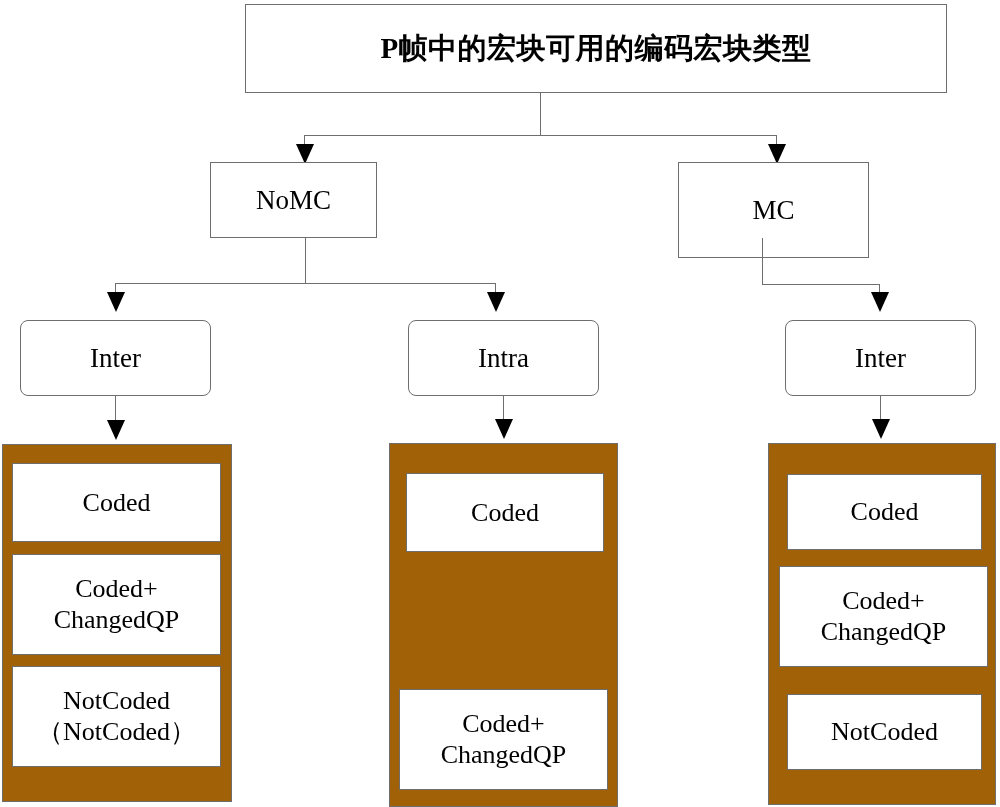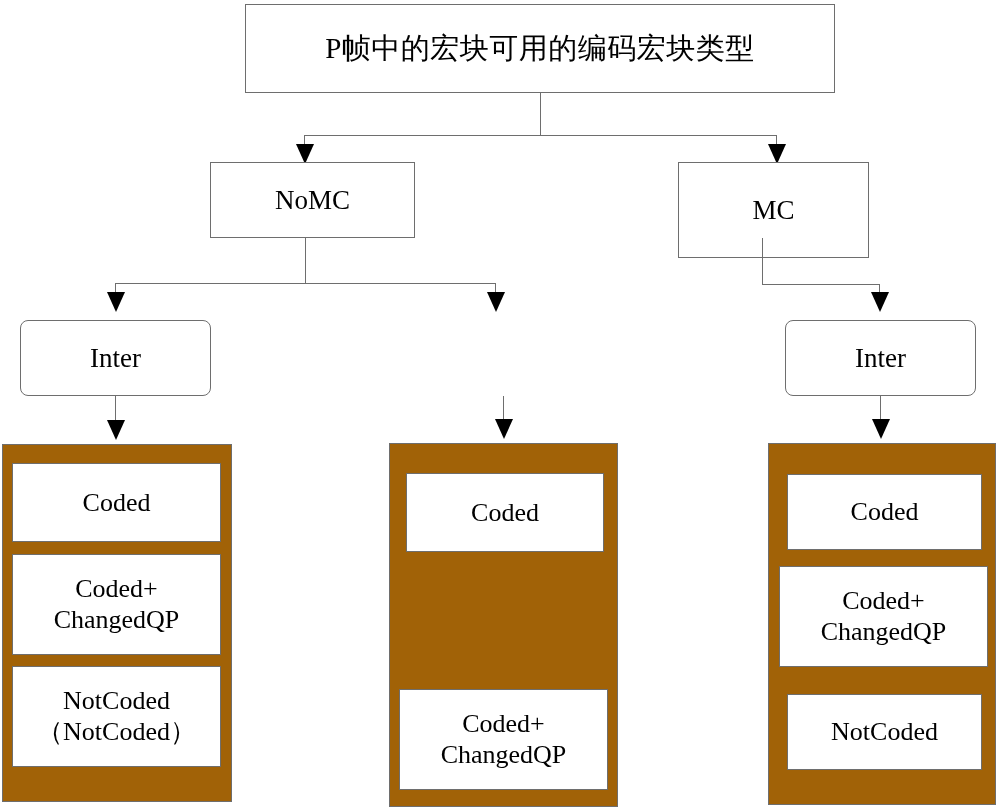--- a/index.html
+++ b/index.html
@@ -54,52 +54,55 @@
     border-left: 9px solid transparent;
     border-right: 9px solid transparent;
     border-top: 20px solid #000000;
   }
 </style>
 </head>
 <body>
 
 <div id="canvas">
 
-  <div class="box title-box" style="left:245px; top:4px; width:590px; height:89px;">
+  <div class="box title-box" style="left:245px; top:4px; width:702px; height:89px;font-weight:bold;">
     <span>P帧中的宏块可用的编码宏块类型</span>
   </div>
 
   <div class="conn vline" style="left:540px; top:93px; width:1px; height:42px;"></div>
   <div class="conn hline" style="left:304px; top:135px; width:472px; height:1px;"></div>
   <div class="conn vline" style="left:304px; top:135px; width:1px; height:14px;"></div>
   <div class="conn vline" style="left:776px; top:135px; width:1px; height:14px;"></div>
   <div class="arrow" style="left:296px; top:144px;"></div>
   <div class="arrow" style="left:768px; top:144px;"></div>
 
-  <div class="box lvl2-box" style="left:210px; top:162px; width:205px; height:76px;">
+  <div class="box lvl2-box" style="left:210px; top:162px; width:167px; height:76px;">
     <span>NoMC</span>
   </div>
   <div class="box lvl2-box" style="left:678px; top:162px; width:191px; height:96px;">
     <span>MC</span>
   </div>
 
   <div class="conn vline" style="left:305px; top:238px; width:1px; height:45px;"></div>
   <div class="conn hline" style="left:115px; top:283px; width:380px; height:1px;"></div>
   <div class="conn vline" style="left:115px; top:283px; width:1px; height:14px;"></div>
   <div class="conn vline" style="left:495px; top:283px; width:1px; height:14px;"></div>
   <div class="arrow" style="left:107px; top:292px;"></div>
   <div class="arrow" style="left:487px; top:292px;"></div>
 
   <div class="conn vline" style="left:762px; top:238px; width:1px; height:46px;"></div>
   <div class="conn hline" style="left:762px; top:284px; width:117px; height:1px;"></div>
   <div class="conn vline" style="left:879px; top:284px; width:1px; height:12px;"></div>
   <div class="arrow" style="left:871px; top:292px;"></div>
 
   <div class="box lvl3-box" style="left:20px; top:320px; width:191px; height:76px;">
     <span>Inter</span>
+  </div>
+  <div class="box lvl3-box" style="left:408px; top:320px; width:191px; height:76px;">
+    <span>Intra</span>
   </div>
   <div class="box lvl3-box" style="left:785px; top:320px; width:191px; height:76px;">
     <span>Inter</span>
   </div>
 
   <div class="conn vline" style="left:115px; top:396px; width:1px; height:28px;"></div>
   <div class="arrow" style="left:107px; top:420px;"></div>
 
   <div class="conn vline" style="left:503px; top:396px; width:1px; height:27px;"></div>
   <div class="arrow" style="left:495px; top:419px;"></div>

